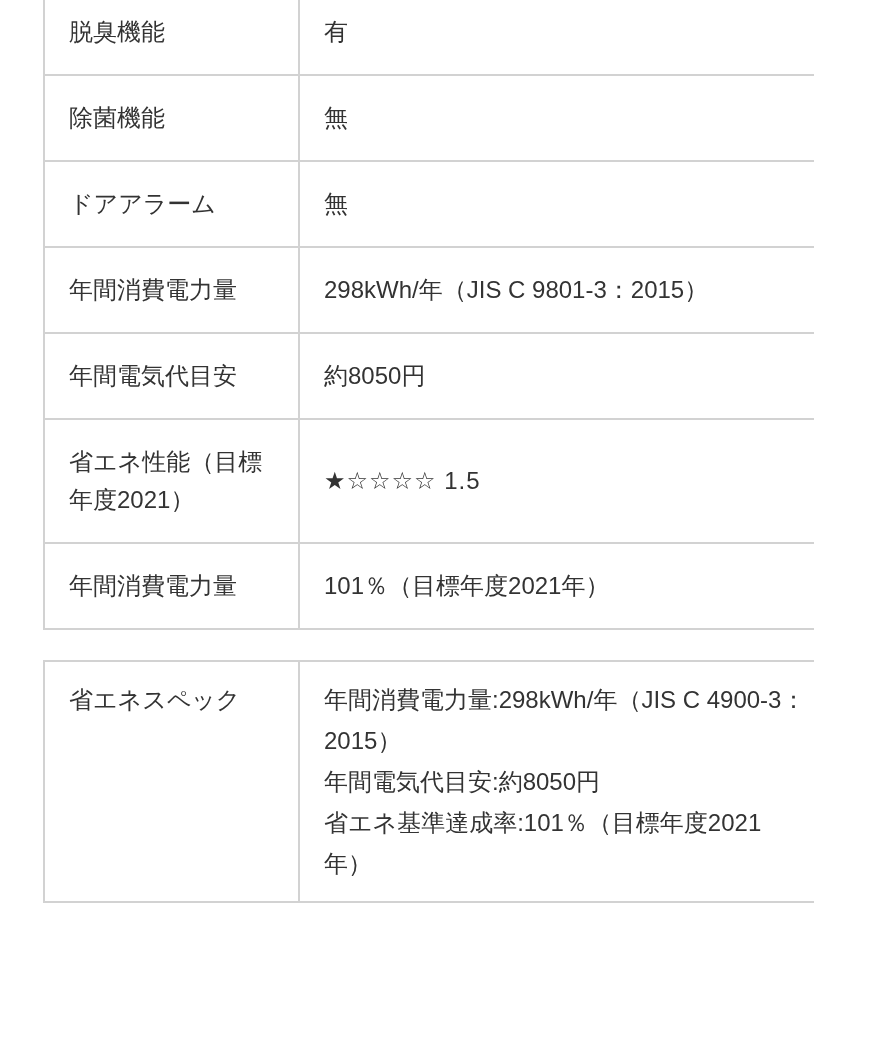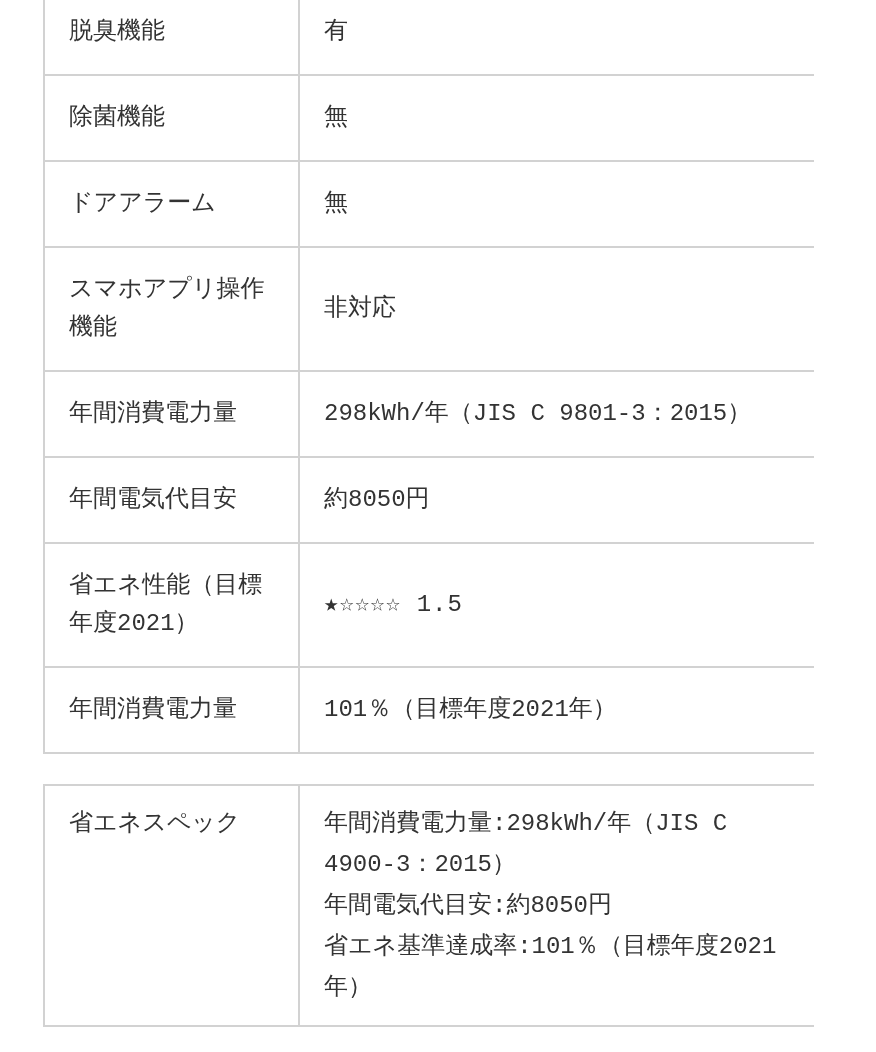--- a/index.html
+++ b/index.html
@@ -11,21 +11,20 @@
     overflow: hidden;
     font-family: "Liberation Sans", "DejaVu Sans", sans-serif;
   }
   .page {
     width: 814px;
     height: 1052px;
     overflow: hidden;
     box-sizing: border-box;
     padding-left: 43px;
     padding-right: 46px;
-    font-family: Liberation Mono, monospace;
   }
   table.spec {
     width: 787px;
     border-collapse: collapse;
     table-layout: fixed;
     color: #333333;
     font-size: 24px;
   }
   table.spec td {
     border: 2px solid #d2d2d2;
@@ -67,24 +66,20 @@
       </tr>
       <tr>
         <td>除菌機能</td>
         <td>無</td>
       </tr>
       <tr>
         <td>ドアアラーム</td>
         <td>無</td>
       </tr>
       <tr>
-        <td>スマホアプリ操作機能</td>
-        <td>非対応</td>
-      </tr>
-      <tr>
         <td>年間消費電力量</td>
         <td>298kWh/年（JIS C 9801-3：2015）</td>
       </tr>
       <tr>
         <td>年間電気代目安</td>
         <td>約8050円</td>
       </tr>
       <tr>
         <td>省エネ性能（目標年度2021）</td>
         <td class="stars">★☆☆☆☆ 1.5</td>

